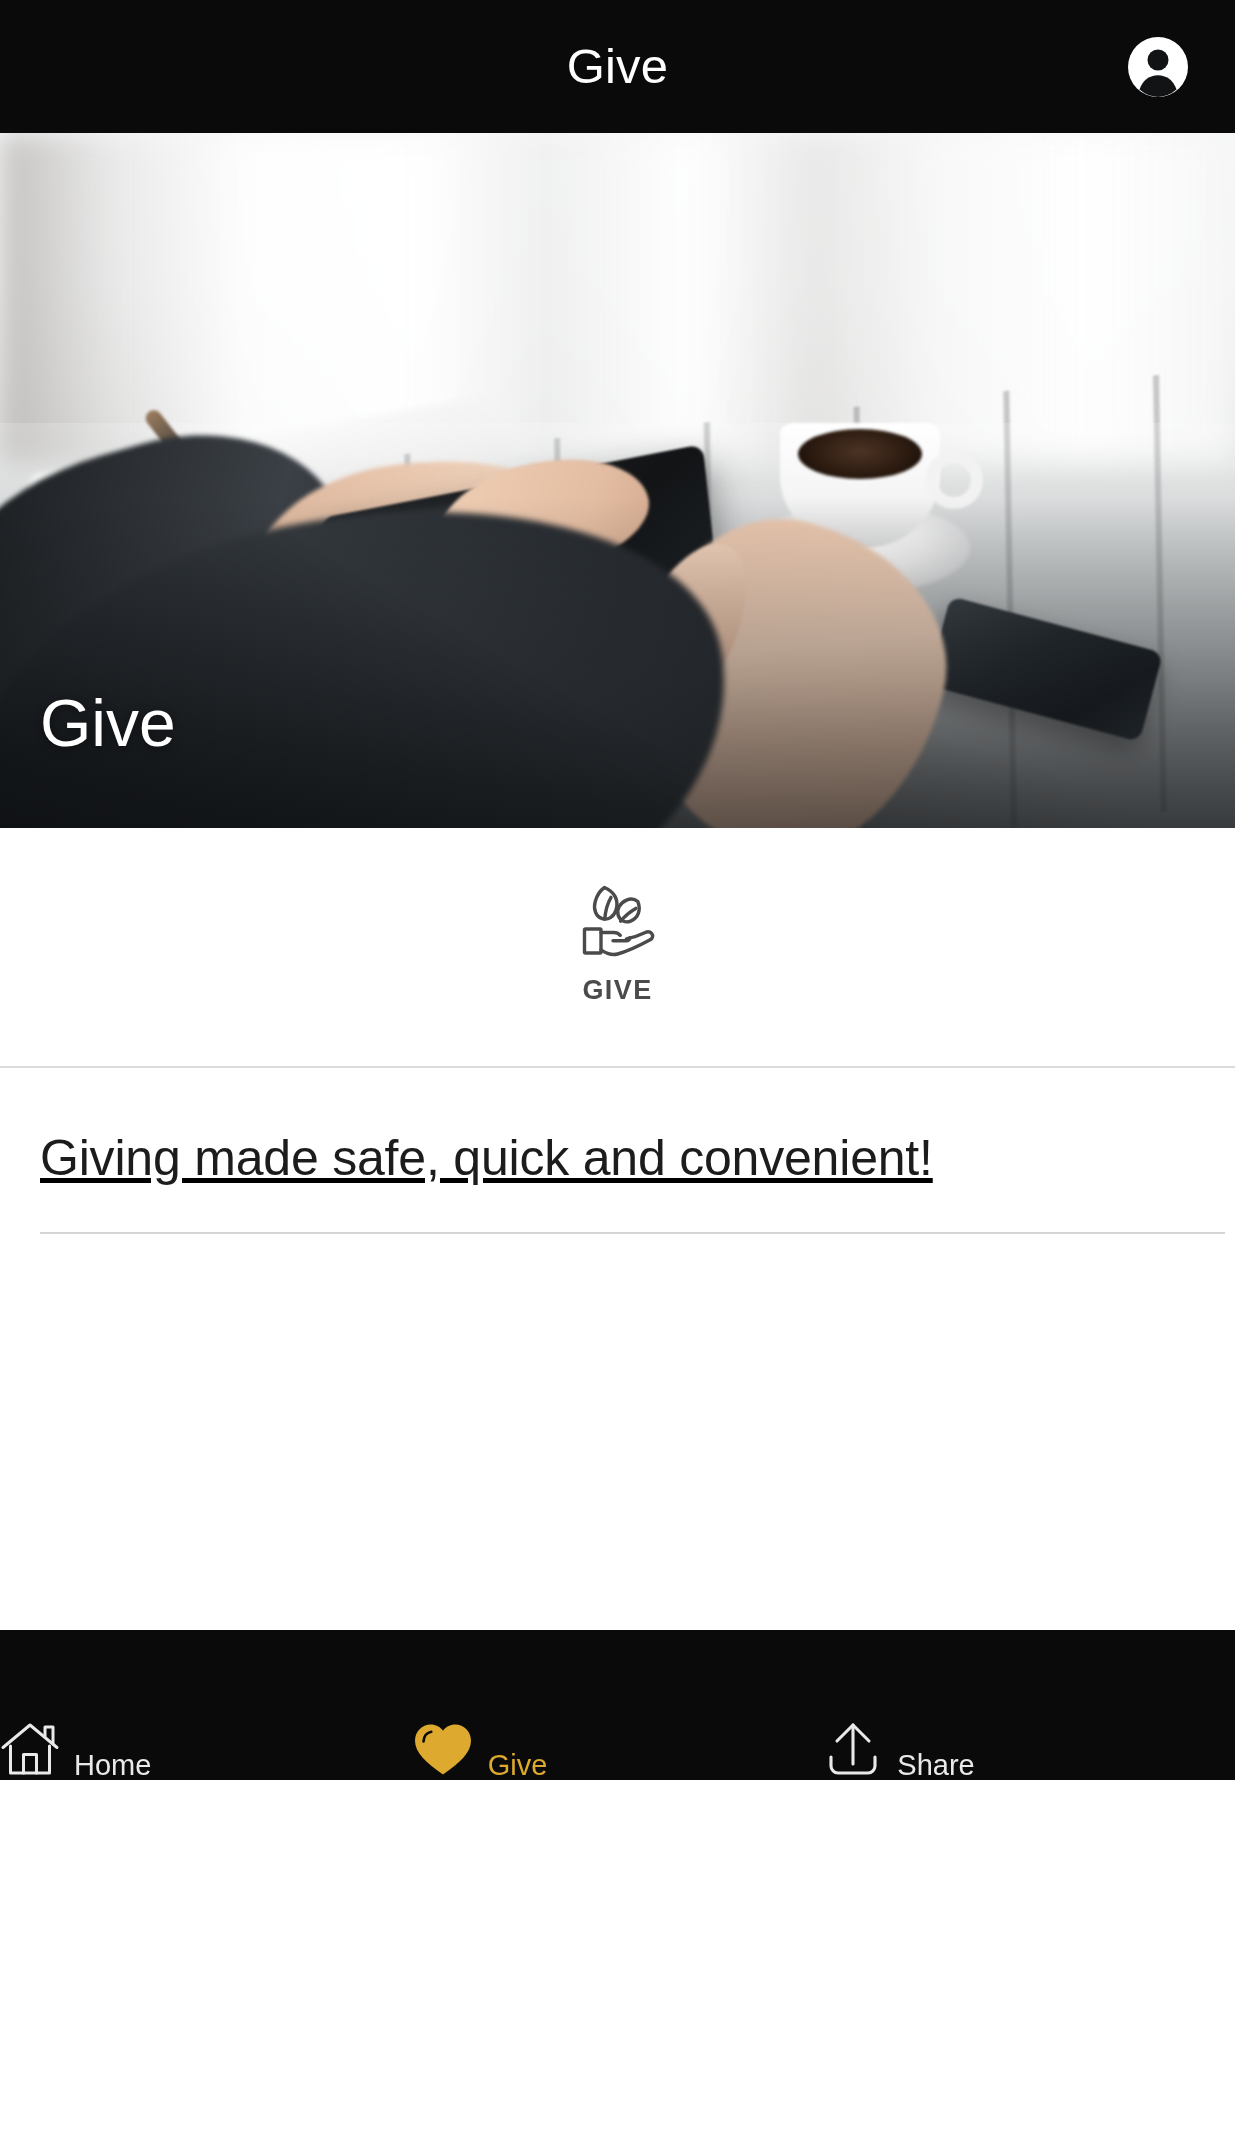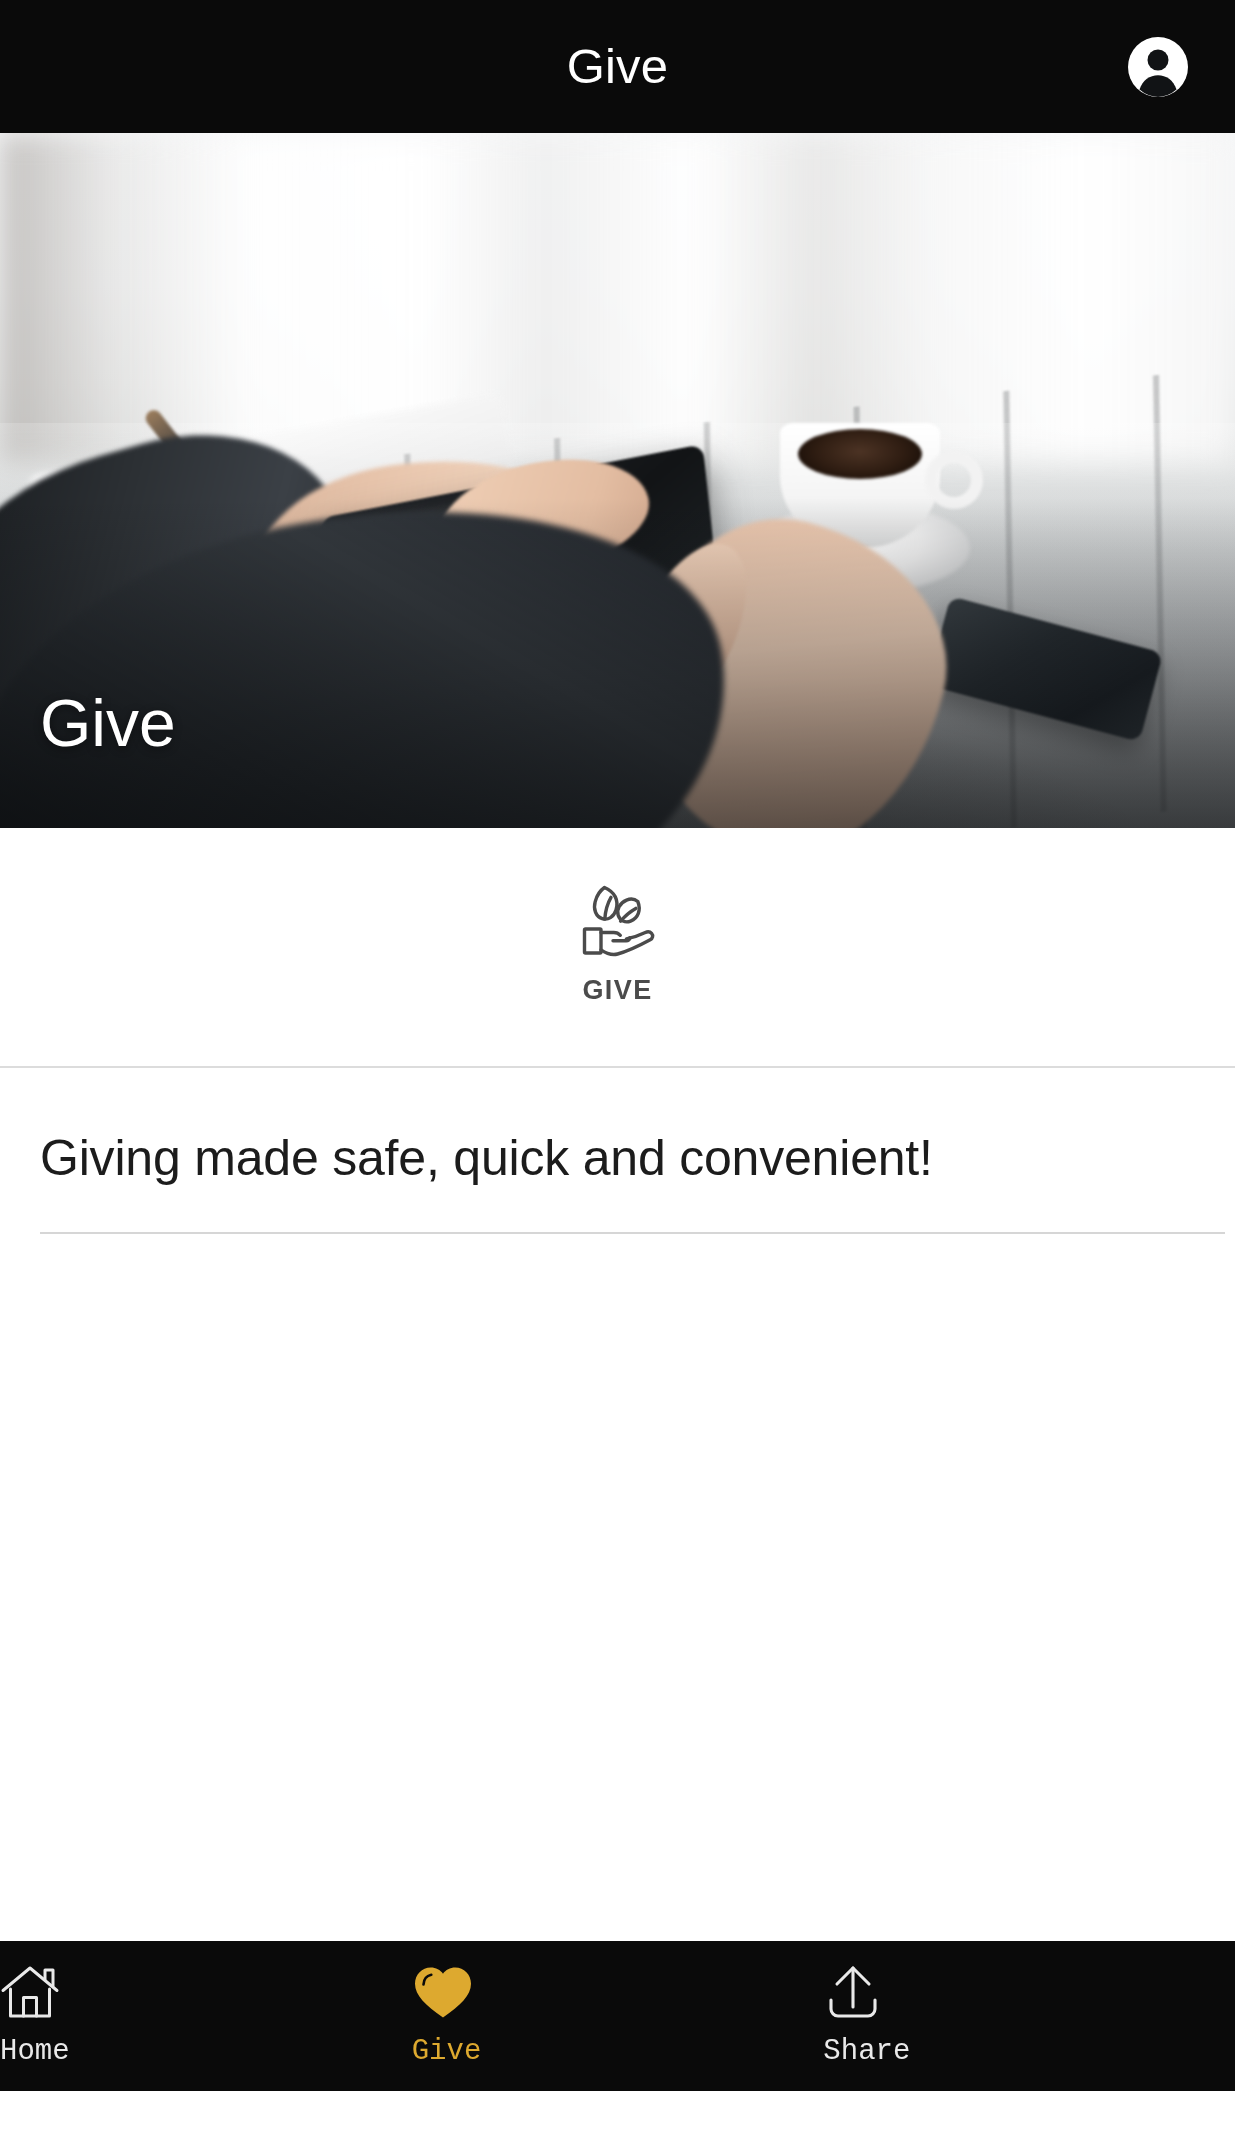--- a/index.html
+++ b/index.html
@@ -4,21 +4,21 @@
 <style>
   * { margin:0; padding:0; box-sizing:border-box; }
   html, body {
     width:1235px; height:2147px;
     background:#ffffff;
     font-family:"Liberation Sans", sans-serif;
     overflow:hidden;
   }
   #app {
     position:relative;
-    width:1235px; height:2091px;
+    width:1235px; height:1780px;
     background:#14b8a6;
     display:flex; flex-direction:column;
   }
 
   
   .topbar {
     position:relative;
     height:133px;
     background:#0a0a0a;
     flex:0 0 133px;
@@ -264,20 +264,21 @@
     font-weight:700;
     letter-spacing:1.4px;
     color:#4b4b4b;
   }
 
   
   .content {
     flex:1 1 auto;
     background:#ffffff;
     padding-top:62px;
+    text-decoration:underline;
   }
   .content-heading {
     font-size:50px;
     font-weight:400;
     color:#1c1c1c;
     padding:0 40px 0 40px;
     line-height:1.15;
     letter-spacing:-.2px;
   }
   .content-rule {
@@ -290,25 +291,24 @@
   .tabbar {
     flex:0 0 150px;
     background:#0a0a0a;
     display:flex;
     align-items:flex-start;
     justify-content:space-around;
     padding-top:20px;
   }
   .tab {
     flex:1 1 0;
-    display:flex; flex-direction:column;
-    align-items:flex-start; justify-content:flex-start;
+    display:flex; flex-direction:row;
+    align-items:flex-end; justify-content:flex-start;
     gap:14px;
     height:100%;
-    font-family:Liberation Mono, monospace;
   }
   .tab-icon {
     height:62px;
     display:flex; align-items:center; justify-content:center;
   }
   .tab-label {
     font-size:29px;
     font-weight:400;
     color:#e9e9e9;
     line-height:1;

